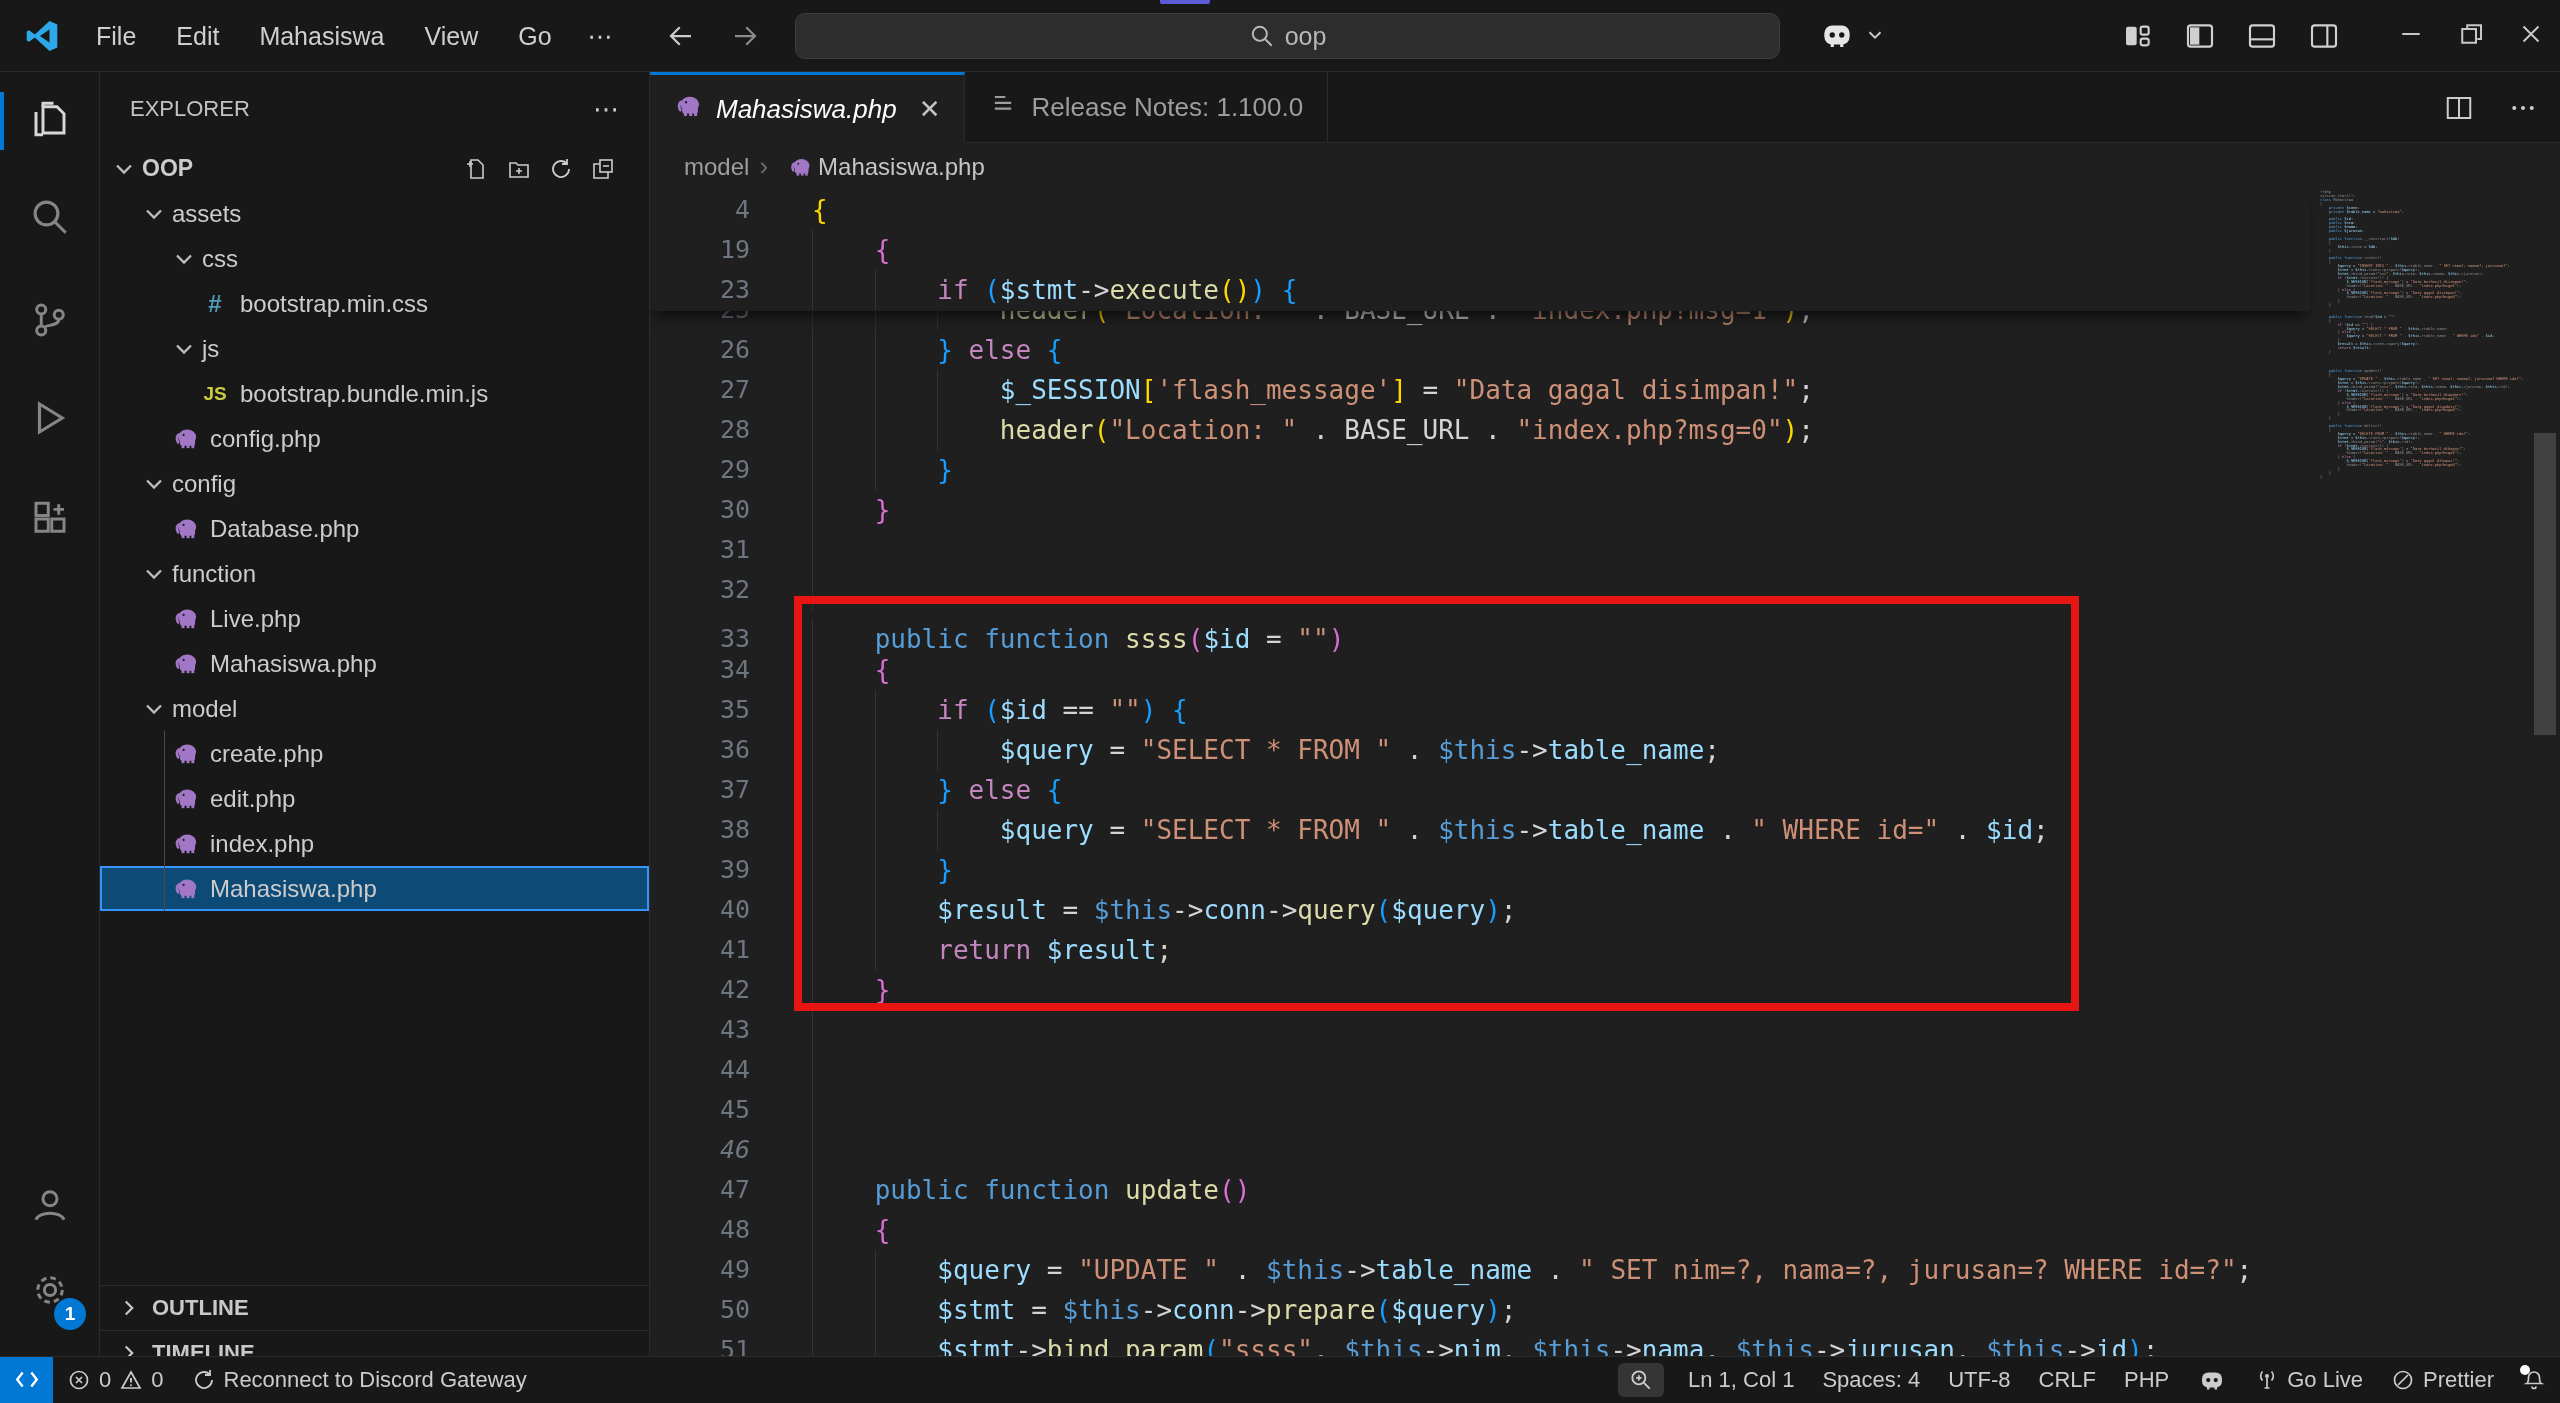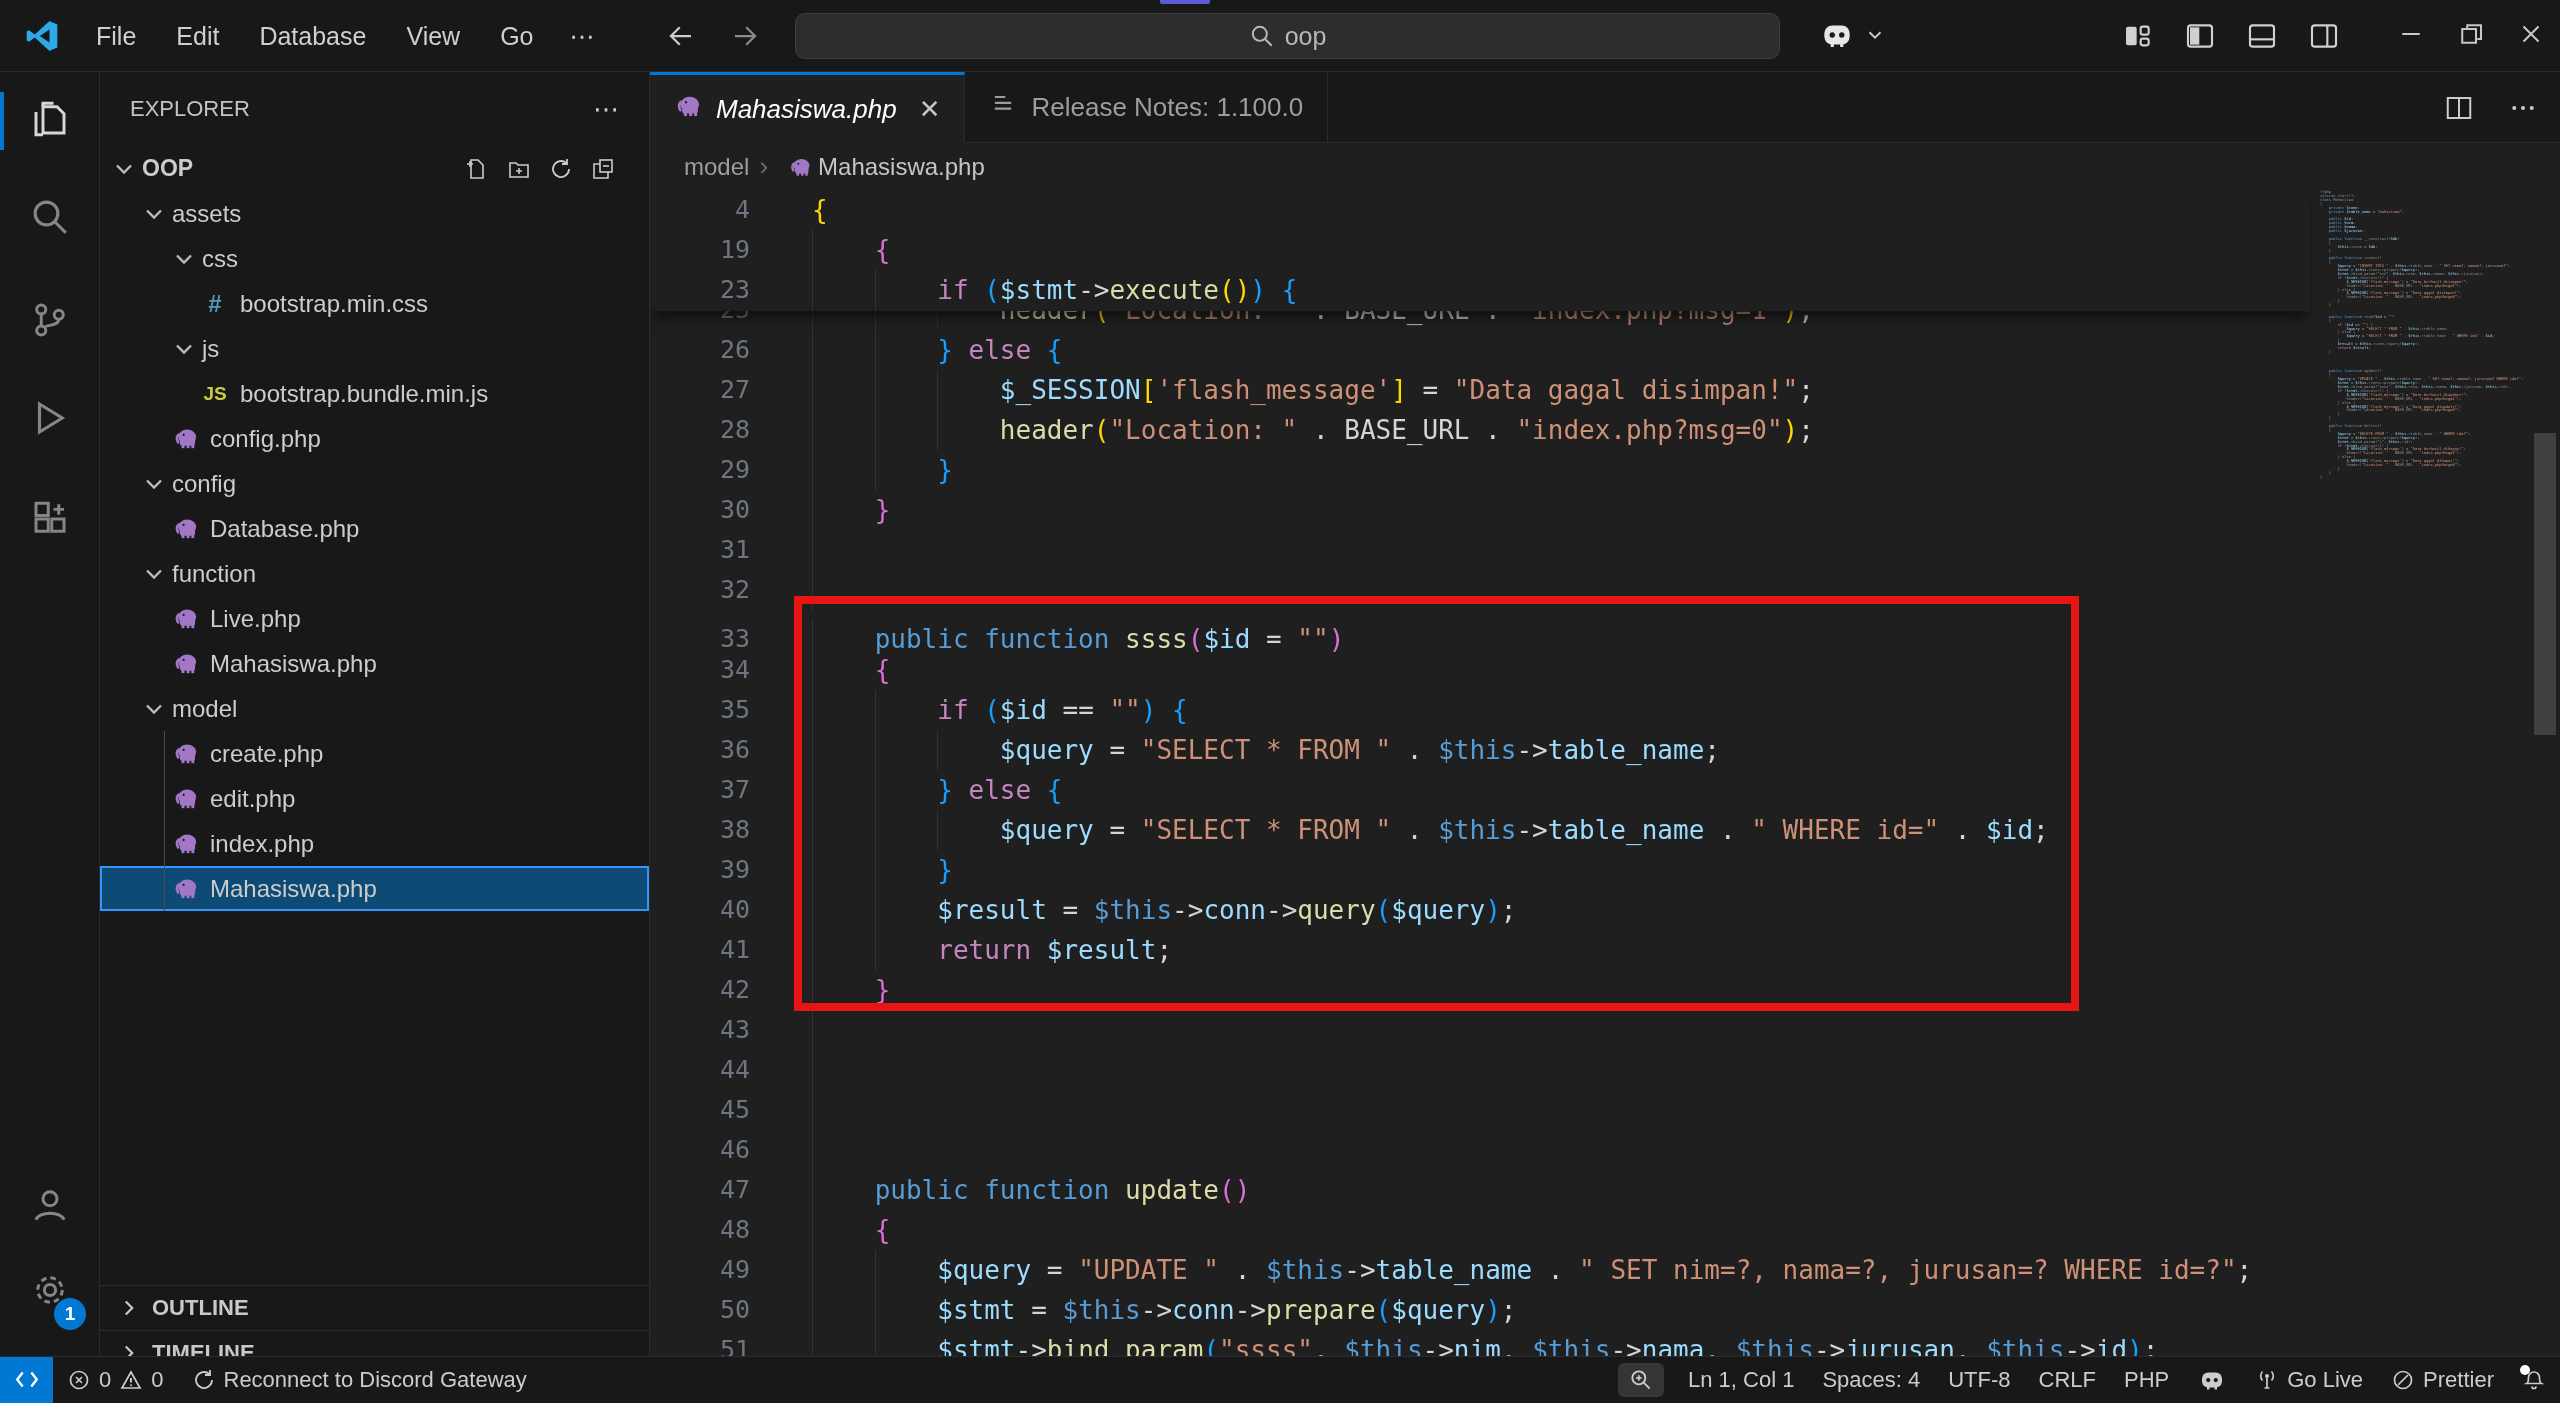--- a/index.html
+++ b/index.html
@@ -283,21 +283,21 @@
 
 <div class="screen">
 
   <header class="titlebar">
     <svg class="tb-logo">
         <use href="#i-vscode"></use>
       </svg>
     <nav class="tb-menus">
       <span class="tb-menu">File</span>
       <span class="tb-menu">Edit</span>
-      <span class="tb-menu">Database</span>
+      <span class="tb-menu">Mahasiswa</span>
       <span class="tb-menu">View</span>
       <span class="tb-menu">Go</span>
       <span class="tb-more">⋯</span>
     </nav>
     <div class="tb-nav">
       <svg style="color:#cccccc">
           <use href="#i-arrow-left"></use>
         </svg>
       <svg style="color:#8b8b8b">
           <use href="#i-arrow-right"></use>
@@ -594,21 +594,21 @@
         <div class="crow" style="top: 1020px;">
           <span class="iguide" style="left: 162px;"></span>
           <span class="ln">48</span>
           <span class="code"><span class="tk-pl">    </span><span class="tk-b2">{</span></span>
         </div>
         <div class="crow" style="top: 980px;">
           <span class="iguide" style="left: 162px;"></span>
           <span class="ln">47</span>
           <span class="code"><span class="tk-pl">    </span><span class="tk-kw">public</span><span class="tk-pl"> </span><span class="tk-kw">function</span><span class="tk-pl"> </span><span class="tk-fn">update</span><span class="tk-b2">()</span></span>
         </div>
-        <div class="crow" style="top: 940px;">
+        <div class="crow" style="top: 940px; font-style: italic;">
           <span class="iguide" style="left: 162px;"></span>
           <span class="ln">46</span>
           <span class="code"></span>
         </div>
         <div class="crow" style="top: 900px;">
           <span class="iguide" style="left: 162px;"></span>
           <span class="ln">45</span>
           <span class="code"></span>
         </div>
         <div class="crow" style="top: 860px;">

